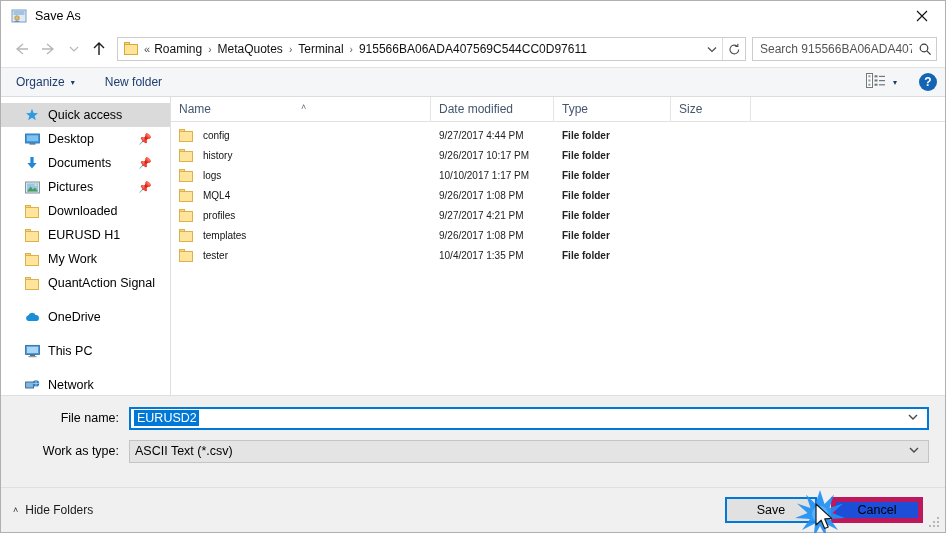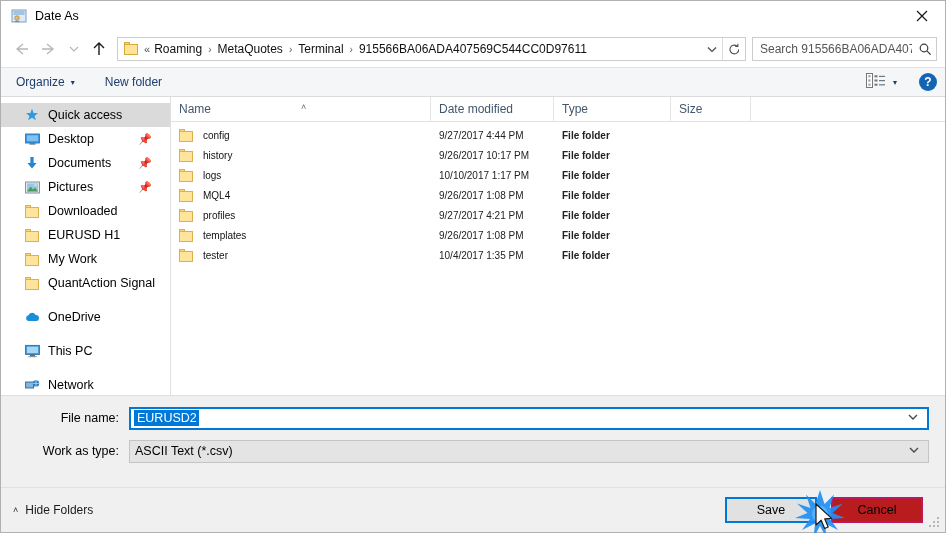--- a/index.html
+++ b/index.html
@@ -434,22 +434,22 @@
   .btn-spacer { flex: 1; }
   .btn {
     width: 92px;
     height: 26px;
     font-size: 12.5px;
     color: #000000;
     display: flex;
     align-items: center;
     justify-content: center;
     box-sizing: border-box;
-    background: #b91c1c;
-    border: 2px solid #be185d;
+    background: #1d4ed8;
+    border: 5px solid #be185d;
     font-family: "Liberation Sans", sans-serif;
   }
   .btn.primary {
     background: #e1e1e1;
     border: 2px solid #0078d7;
     margin-right: 14px;
   }
   .resize-grip {
     position: absolute;
     right: 4px;
@@ -490,21 +490,21 @@
 
   <div class="titlebar">
     <span class="title-icon">
       <svg width="16" height="16" viewBox="0 0 16 16">
         <rect x="1" y="2" width="14" height="12" fill="#dfeaf4" stroke="#7a9cc0"></rect>
         <rect x="2.5" y="3" width="11" height="4" fill="#9fc4e4"></rect>
         <circle cx="6" cy="10" r="2.3" fill="#e8b96a" stroke="#a07a33" stroke-width="0.6"></circle>
         <path d="M3 14 q3 -3 6 0 z" fill="#5a8fc4"></path>
       </svg>
     </span>
-    <span class="title-text">Date As</span>
+    <span class="title-text">Save As</span>
     <div class="close-btn">
       <svg width="12" height="12" viewBox="0 0 12 12">
         <path d="M1 1 L11 11 M11 1 L1 11" stroke="#101010" stroke-width="1.1" fill="none"></path>
       </svg>
     </div>
   </div>
 
   <div class="navbar">
     <div class="nav-btn">
       <svg width="18" height="16" viewBox="0 0 18 16">

